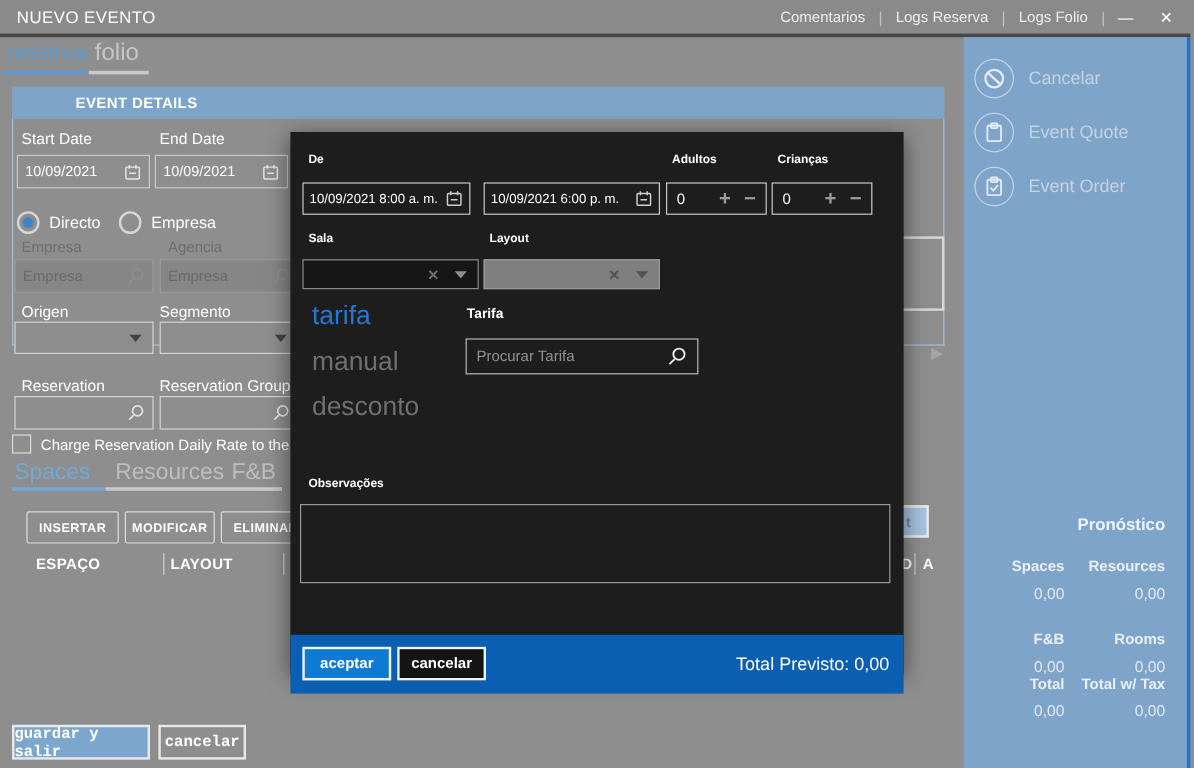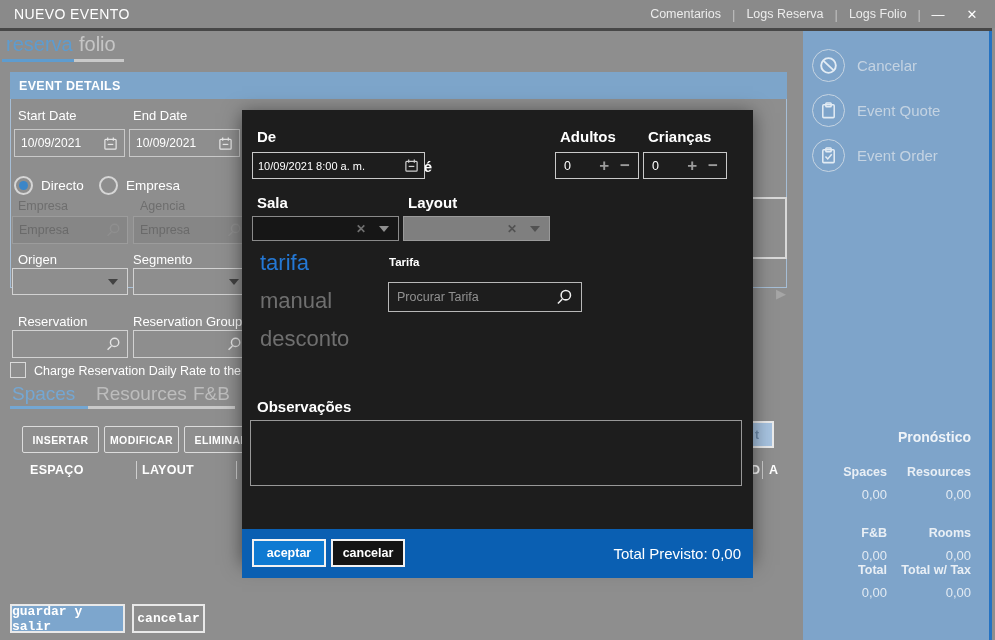--- a/index.html
+++ b/index.html
@@ -41,21 +41,21 @@
                letter-spacing:.4px; background:transparent; }
   .colhdr { color:#fff; font-size:12.5px; font-weight:bold; letter-spacing:.3px; }
   .vsep { width:1px; height:18px; background:#cfcfcf; }
   .checkbox { width:16px; height:16px; border:1px solid #dadada; background:transparent; }
   .btn-big { display:flex; align-items:center; justify-content:center; border:2px solid #e9e9e9;
              color:#fff; font-size:13px; font-weight:bold;font-family:Liberation Mono, monospace; }
 
   
   .dialog { position:absolute; left:242px; top:110px; width:511px; height:452px; background:#1d1d1d;
             box-shadow:0 3px 18px rgba(0,0,0,.5); z-index:10; }
-  .dlg-lbl { position:absolute; color:#fff; font-size:15px; font-weight:600; }
+  .dlg-lbl { position:absolute; color:#fff; font-size:10px; font-weight:600; }
   .dlg-field { position:absolute; display:flex; align-items:center; border:1px solid #c9c9c9;
                background:#1d1d1d; color:#fff; padding:0 5px; font-size:11px; white-space:nowrap; overflow:hidden; }
   .stepper { position:absolute; display:flex; align-items:center; border:1px solid #c9c9c9;
              background:#1d1d1d; color:#fff; font-size:12.5px; padding:0 8px; }
   .stepper .pm { color:#9c9c9c; font-size:17px; font-weight:bold; line-height:1; }
   .combo-dlg { position:absolute; display:flex; align-items:center; justify-content:flex-end;
                gap:13px; padding-right:9px; }
   .clear-x { font-size:12px; font-weight:bold; }
   .dlg-menu-item { position:absolute; font-size:22px; color:#6f6f6f; }
   .dlg-menu-item.active { color:#2478d5; }
@@ -101,21 +101,21 @@
       <span class="tb-ctl">✕</span>
     </div>
   </div>
   <div class="tb-strip"></div>
 
   <div class="abs tab-big" style="left:6px; top:33px; color:#5e9ccf;">reserva</div>
   <div class="abs tab-big" style="left:79px; top:33px; color:#c6c6c6;">folio</div>
   <div class="abs" style="left:2px; top:59px; width:72px; height:3px; background:#5e9ccf;"></div>
   <div class="abs" style="left:74px; top:59px; width:50px; height:3px; background:#c9c9c9;"></div>
 
-  <div class="abs" style="left:10px; top:72px; width:777px; height:27px; background:#7da5ca; display:flex; align-items:center;">
+  <div class="abs" style="left:10px; top:72px; width:777px; height:27px; background:#7da5ca; display:flex; align-items:center;padding-left:44px;">
     <span style="margin-left:9px; color:#fff; font-size:12.5px; font-weight:600; letter-spacing:.3px;">EVENT DETAILS</span>
   </div>
   <div class="abs" style="left:10px; top:99px; width:777px; height:189px; border:1px solid #a6bed6; border-top:none;"></div>
 
   <div class="abs lbl" style="left:18px; top:108px;">Start Date</div>
   <div class="abs lbl" style="left:133px; top:108px;">End Date</div>
 
   <div class="abs field" style="left:14px; top:129px; width:111px; height:28px;">
     <span style="flex:1;">10/09/2021</span>
     <span style="display:flex;">
@@ -288,31 +288,42 @@
     </div>
   </div>
 
   <div class="dialog">
 
     <div class="dlg-lbl" style="left:15px; top:18px;">De</div>
     <div class="dlg-lbl" style="left:166px; top:34px;margin-top:14px;">Até</div>
     <div class="dlg-lbl" style="left:318px; top:18px;">Adultos</div>
     <div class="dlg-lbl" style="left:406px; top:18px;">Crianças</div>
 
-    <div class="dlg-field" style="left:10px; top:42px; width:173px; height:27px;">
+    <div class="dlg-field" style="left:10px; top:42px; width:140px; height:27px;">
       <span style="flex:1;">10/09/2021 8:00 a. m.</span>
       <span style="display:flex;">
         <svg width="15" height="15" viewBox="0 0 16 16" fill="none" stroke="#cfcfcf" stroke-width="1.3">
           <rect x="2" y="3.5" width="12" height="10.5" rx="1"></rect>
             <line x1="5" y1="1.5" x2="5" y2="5"></line>
             <line x1="11" y1="1.5" x2="11" y2="5"></line>
             <line x1="5" y1="9" x2="11" y2="9"></line>
         </svg>
       </span>
     </div>
+    <div class="dlg-field" style="left:161px; top:42px; width:147px; height:27px;">
+      <span style="flex:1;">10/09/2021 6:00 p. m.</span>
+      <span style="display:flex;">
+        <svg width="15" height="15" viewBox="0 0 16 16" fill="none" stroke="#cfcfcf" stroke-width="1.3">
+          <rect x="2" y="3.5" width="12" height="10.5" rx="1"></rect>
+            <line x1="5" y1="1.5" x2="5" y2="5"></line>
+            <line x1="11" y1="1.5" x2="11" y2="5"></line>
+            <line x1="5" y1="9" x2="11" y2="9"></line>
+        </svg>
+      </span>
+    </div>
 
     <div class="stepper" style="left:313px; top:42px; width:84px; height:27px;">
       <span style="flex:1;">0</span>
       <span class="pm" style="margin-right:11px;">+</span>
       <span class="pm">−</span>
     </div>
     <div class="stepper" style="left:401px; top:42px; width:84px; height:27px;">
       <span style="flex:1;">0</span>
       <span class="pm" style="margin-right:11px;">+</span>
       <span class="pm">−</span>

